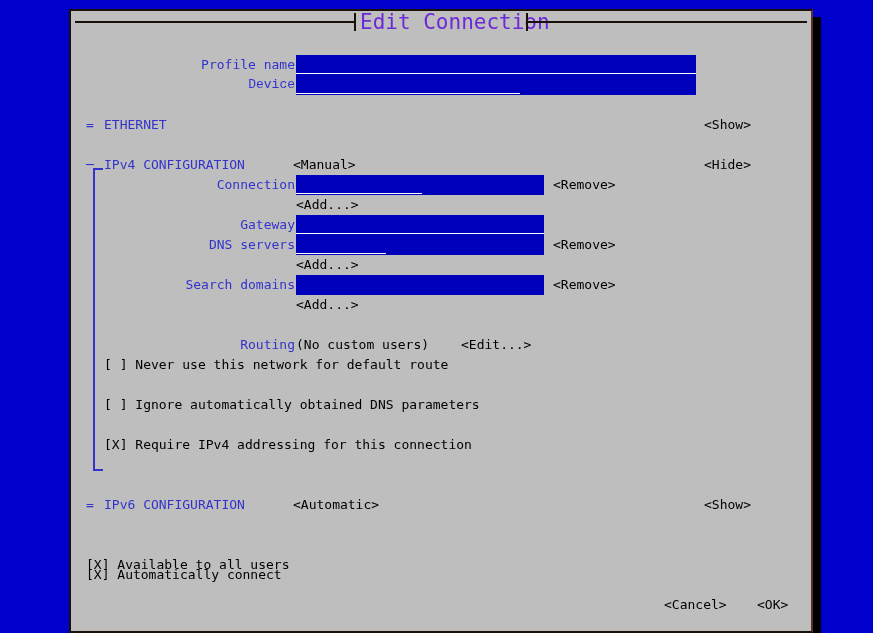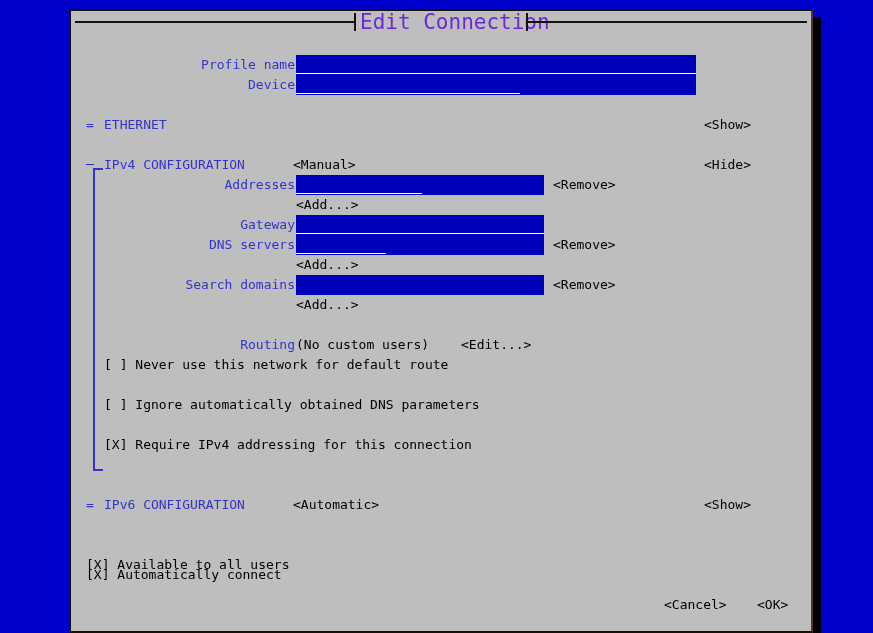--- a/index.html
+++ b/index.html
@@ -148,38 +148,38 @@
       <div class="title-tick" id="title-tick-right"></div>
       <div class="title-rule" id="title-rule-right"></div>
     </div>
 
     <div class="row lbl" style="left:94px; top:44px; width:130px; text-align:right;">Profile name</div>
     <div class="field" style="left:225px; top:44px; width:400px;">
       
       <span class="ul" style="width:400px;"></span>
     </div>
 
-    <div class="row lbl" style="left:94px; top:64px; width:130px; text-align:right;">Device</div>
+    <div class="row lbl" style="left:94px; top:64px; width:130px; text-align:right;font-family:Liberation Mono, monospace;">Device</div>
     <div class="field" style="left:225px; top:64px; width:400px;">
       
       <span class="ul" style="width:224px;"></span>
     </div>
 
     <div class="row section-mark" style="left:15px; top:104px;">=</div>
     <div class="row lbl" style="left:33px; top:104px;">ETHERNET</div>
     <div class="row widget" style="left:633px; top:104px;">&lt;Show&gt;</div>
 
     <div id="ipv4-bracket"></div>
 
     <div class="row section-mark" style="left:15px; top:144px;">─</div>
     <div class="row lbl" style="left:33px; top:144px;">IPv4 CONFIGURATION</div>
     <div class="row widget" style="left:222px; top:144px;">&lt;Manual&gt;</div>
     <div class="row widget" style="left:633px; top:144px;">&lt;Hide&gt;</div>
 
-    <div class="row lbl" style="left:94px; top:164px; width:130px; text-align:right;">Addresses</div>
+    <div class="row lbl" style="left:94px; top:164px; width:130px; text-align:right;">Connection</div>
     <div class="field" style="left:225px; top:164px; width:248px;">
       
       <span class="ul" style="width:126px;"></span>
     </div>
     <div class="row widget" style="left:482px; top:164px;">&lt;Remove&gt;</div>
     <div class="row widget" style="left:225px; top:184px;">&lt;Add...&gt;</div>
 
     <div class="row lbl" style="left:94px; top:204px; width:130px; text-align:right;">Gateway</div>
     <div class="field" style="left:225px; top:204px; width:248px;">
       

